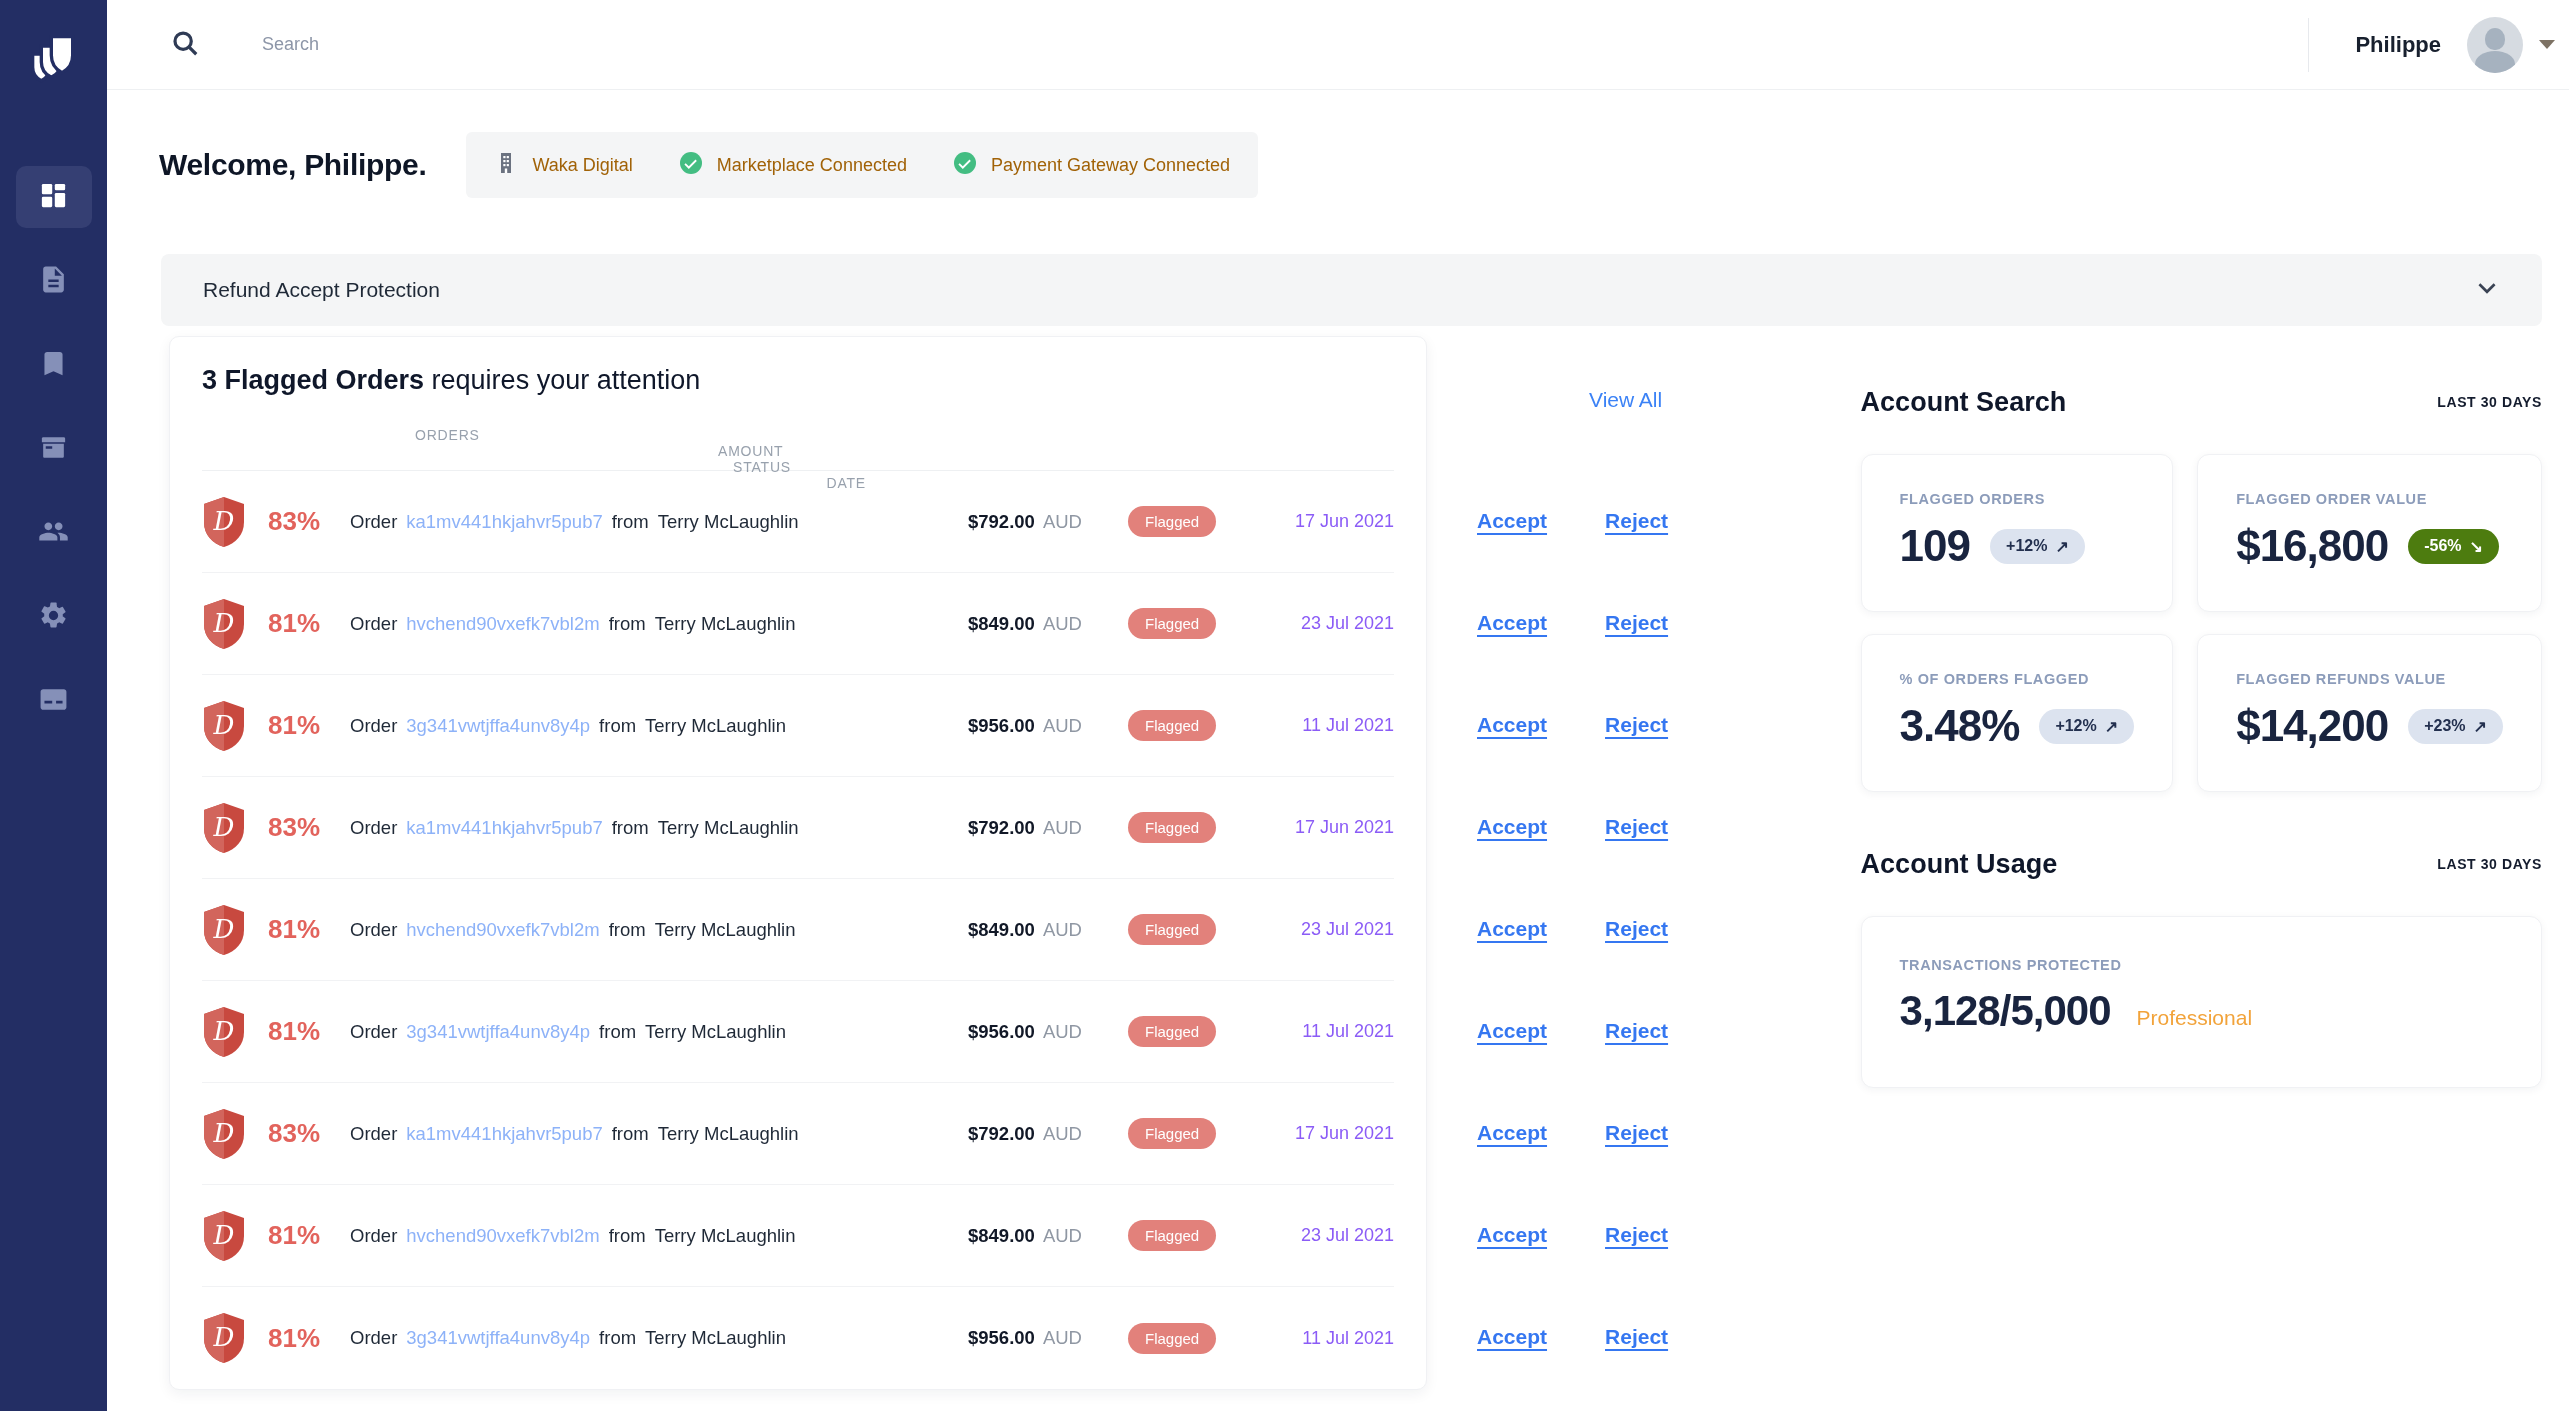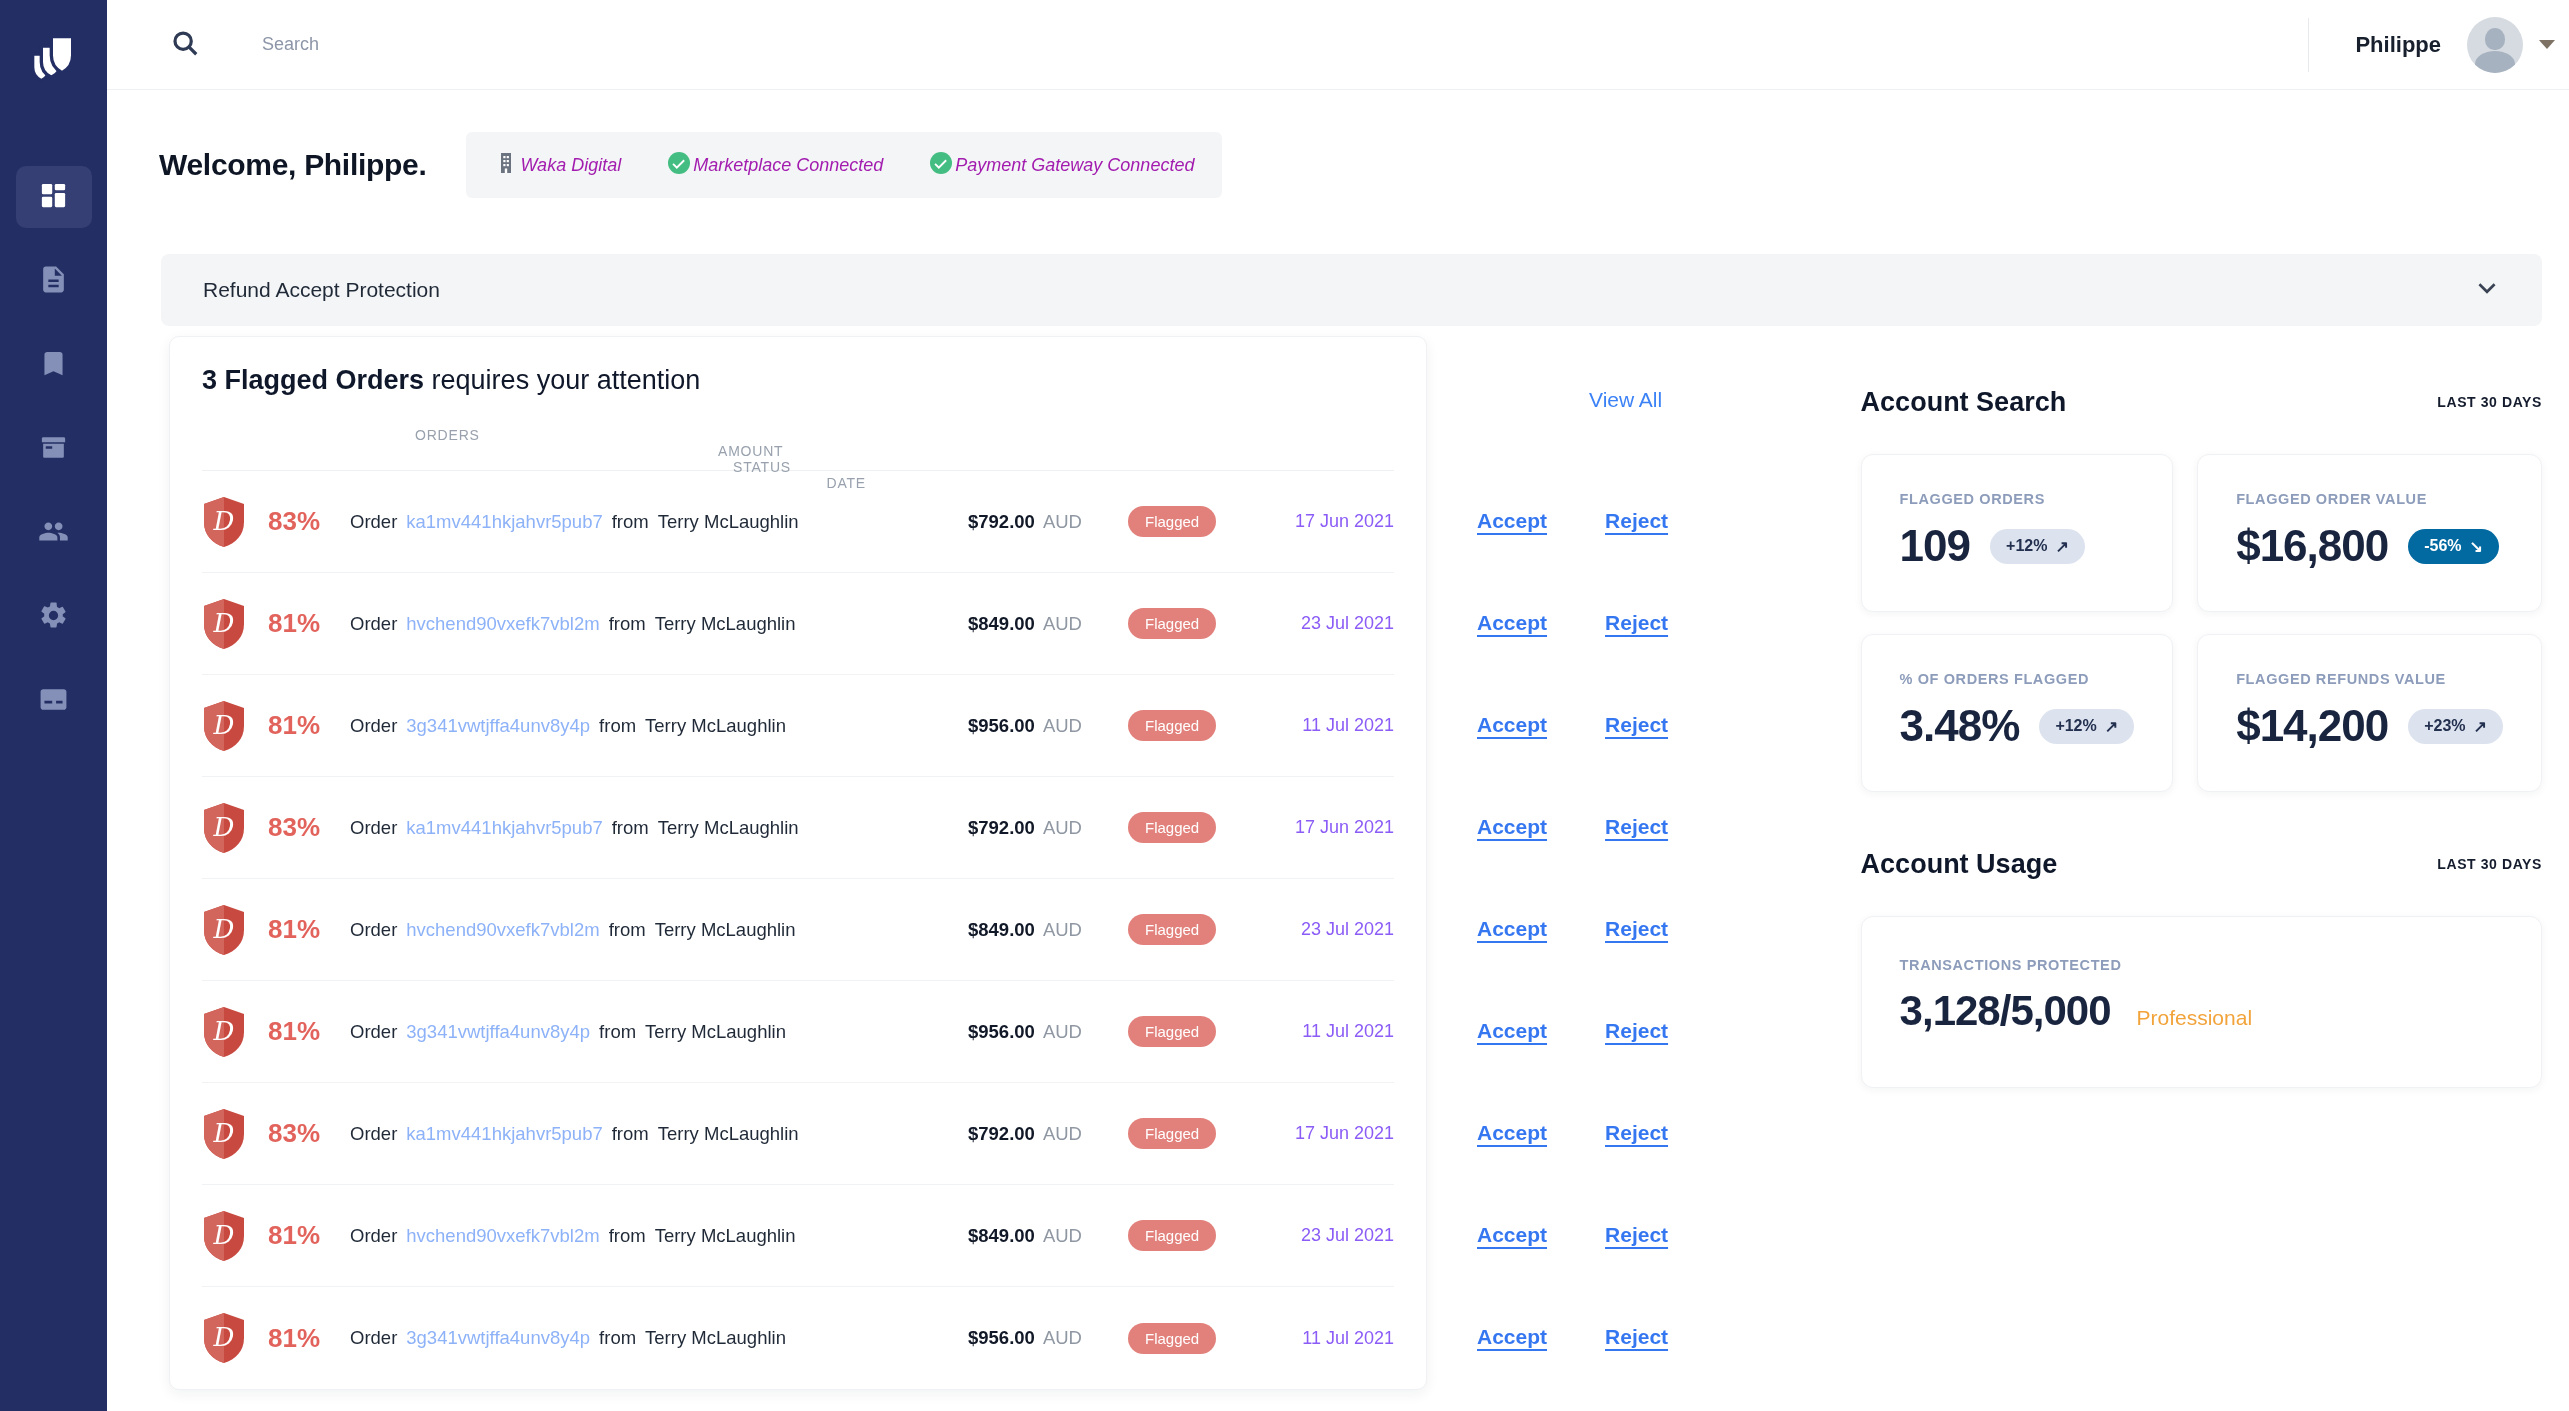--- a/index.html
+++ b/index.html
@@ -28,21 +28,21 @@
   .avatar .head { position:absolute; left:18px; top:11px; width:20px; height:22px; border-radius:50% 50% 46% 46%; background:#a6b2bf; }
   .avatar .body { position:absolute; left:8px; top:34px; width:40px; height:26px; border-radius:50% 50% 0 0; background:#a6b2bf; }
   .caret { width:0; height:0; border-left:8px solid transparent; border-right:8px solid transparent; border-top:9px solid #7d7264; cursor:pointer; }
 
   .content { flex:1; padding:0 27px 0 52px; position:relative; }
 
   
   .welcome-row { margin-top:42px; display:flex; align-items:center; gap:40px; }
   .welcome-title { font-size:30px; font-weight:bold; color:#0e1626; letter-spacing:-.3px; }
   .badge-bar { background:#f4f5f6; border-radius:6px; height:66px; display:flex; align-items:center; gap:46px; padding:0 28px; }
-  .badge { display:flex; align-items:center; gap:2px; font-size:18px; color:#a21caf;font-style:italic; }
+  .badge { display:flex; align-items:center; gap:14px; font-size:18px; color:#a16207; }
   .badge svg { width:24px; height:24px; }
 
   
   .panel-header { margin-top:56px; margin-left:2px; height:72px; background:#f4f5f6; border-radius:8px; display:flex; align-items:center; justify-content:space-between; padding:0 42px; cursor:pointer; }
   .panel-title { font-size:21px; color:#1f2937; }
   .panel-header svg { width:26px; height:26px; stroke:#3a4354; stroke-width:2.4; fill:none; }
 
   
   .orders-region { margin-top:10px; display:flex; }
   .orders-card { width:1258px; margin-left:10px; background:#ffffff; border:1px solid #f0f1f4; border-radius:10px;
@@ -80,21 +80,21 @@
   .sec-title { font-size:27px; font-weight:bold; color:#0f172a; }
   .sec-period { font-size:14px; font-weight:bold; letter-spacing:.6px; color:#141c2e; }
   .stats-grid { display:grid; grid-template-columns:1fr 1fr; gap:22px 24px; }
   .stat-card { height:158px; background:#ffffff; border:1px solid #f0f1f4; border-radius:12px;
                box-shadow:0 2px 8px rgba(23,32,56,.05); padding:36px 38px 0 38px; }
   .stat-label { font-size:14.5px; font-weight:bold; letter-spacing:.6px; color:#8c9cba; margin-bottom:14px; }
   .stat-value-row { display:flex; align-items:center; gap:20px; }
   .stat-value { font-size:44px; font-weight:bold; color:#19243f; letter-spacing:-1px; }
   .pill { display:inline-flex; align-items:center; gap:8px; font-size:16px; font-weight:bold; padding:8px 16px; border-radius:999px; }
   .pill.light { background:#dce3ef; color:#23304f; }
-  .pill.dark  { background:#0369a1; color:#ffffff; }
+  .pill.dark  { background:#4d7c0f; color:#ffffff; }
 
   .usage-header { margin-top:52px; }
   .usage-card { margin-top:0px; height:172px; background:#ffffff; border:1px solid #f0f1f4; border-radius:12px;
                 box-shadow:0 2px 8px rgba(23,32,56,.05); padding:40px 38px 0 38px; }
   .usage-value-row { display:flex; align-items:baseline; gap:26px; }
   .usage-value { font-size:42px; font-weight:bold; color:#19243f; letter-spacing:-1px; }
   .plan { font-size:21px; color:#f2a33a; }
 </style>
 </head>
 <body>

